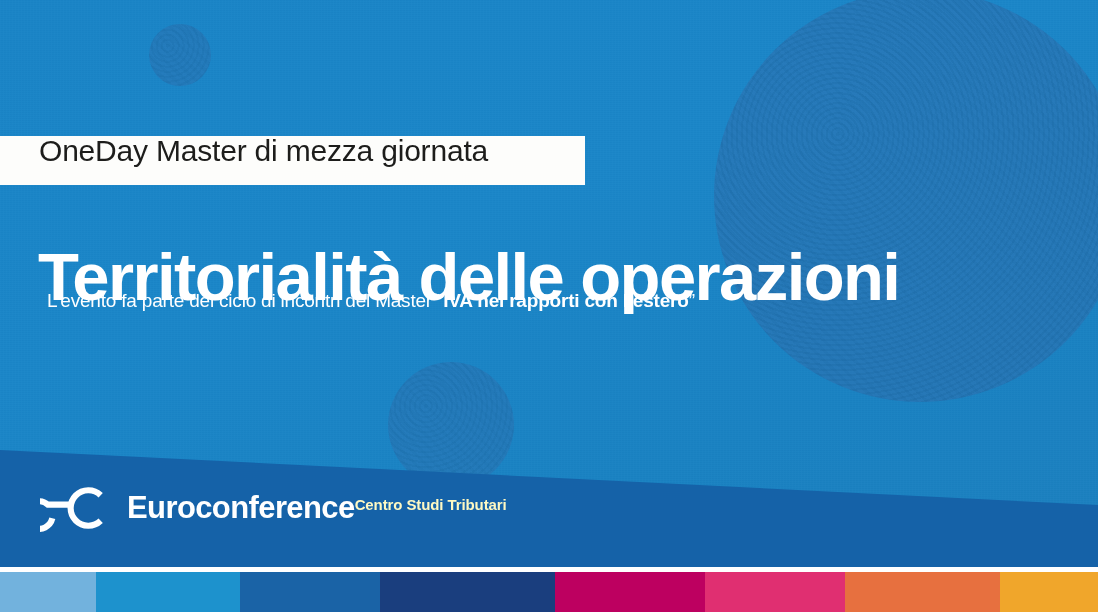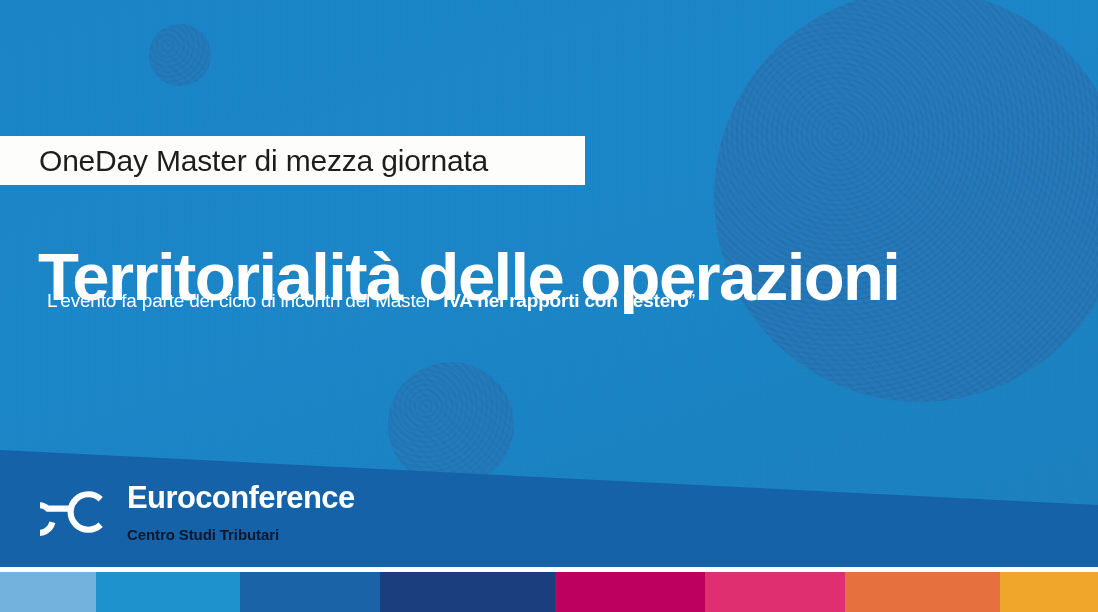--- a/index.html
+++ b/index.html
@@ -78,21 +78,21 @@
     clip-path: polygon(0 450px, 1098px 505px, 1098px 567px, 0 567px);
   }
 
   
   .eyebrow-box {
     position: absolute;
     left: 0; top: 136px;
     width: 585px; height: 49px;
     background: #fdfdfb;
     display: flex;
-    align-items: center;
+    align-items: flex-start;
   }
   .eyebrow-text {
     margin-left: 39px;
     font-size: 30px;
     line-height: 1;
     color: #1d1d1b;
     font-weight: 400;
     letter-spacing: -.2px;
     white-space: nowrap;
   }
@@ -133,37 +133,36 @@
     align-items: center;
     gap: 13px;
   }
   .logo-mark {
     width: 74px;
     height: 52px;
     flex: none;
   }
   .logo-words {
     display: flex;
-    flex-direction: column;
     justify-content: flex-end;
   }
   .logo-name {
     font-size: 31px;
     line-height: 1.02;
     font-weight: 700;
     color: #ffffff;
     letter-spacing: -.6px;
   }
   .logo-tagline {
     font-size: 15px;
     line-height: 1.15;
     font-weight: 700;
-    color: #0f172a;
+    color: #fef9c3;
     letter-spacing: -.1px;
-    margin-top: 12px;
+    margin-top: 4px;
   }
 
   
   .white-gap {
     position: absolute;
     left: 0; top: 567px;
     width: 1098px; height: 5px;
     background: #ffffff;
   }
   .stripe {

